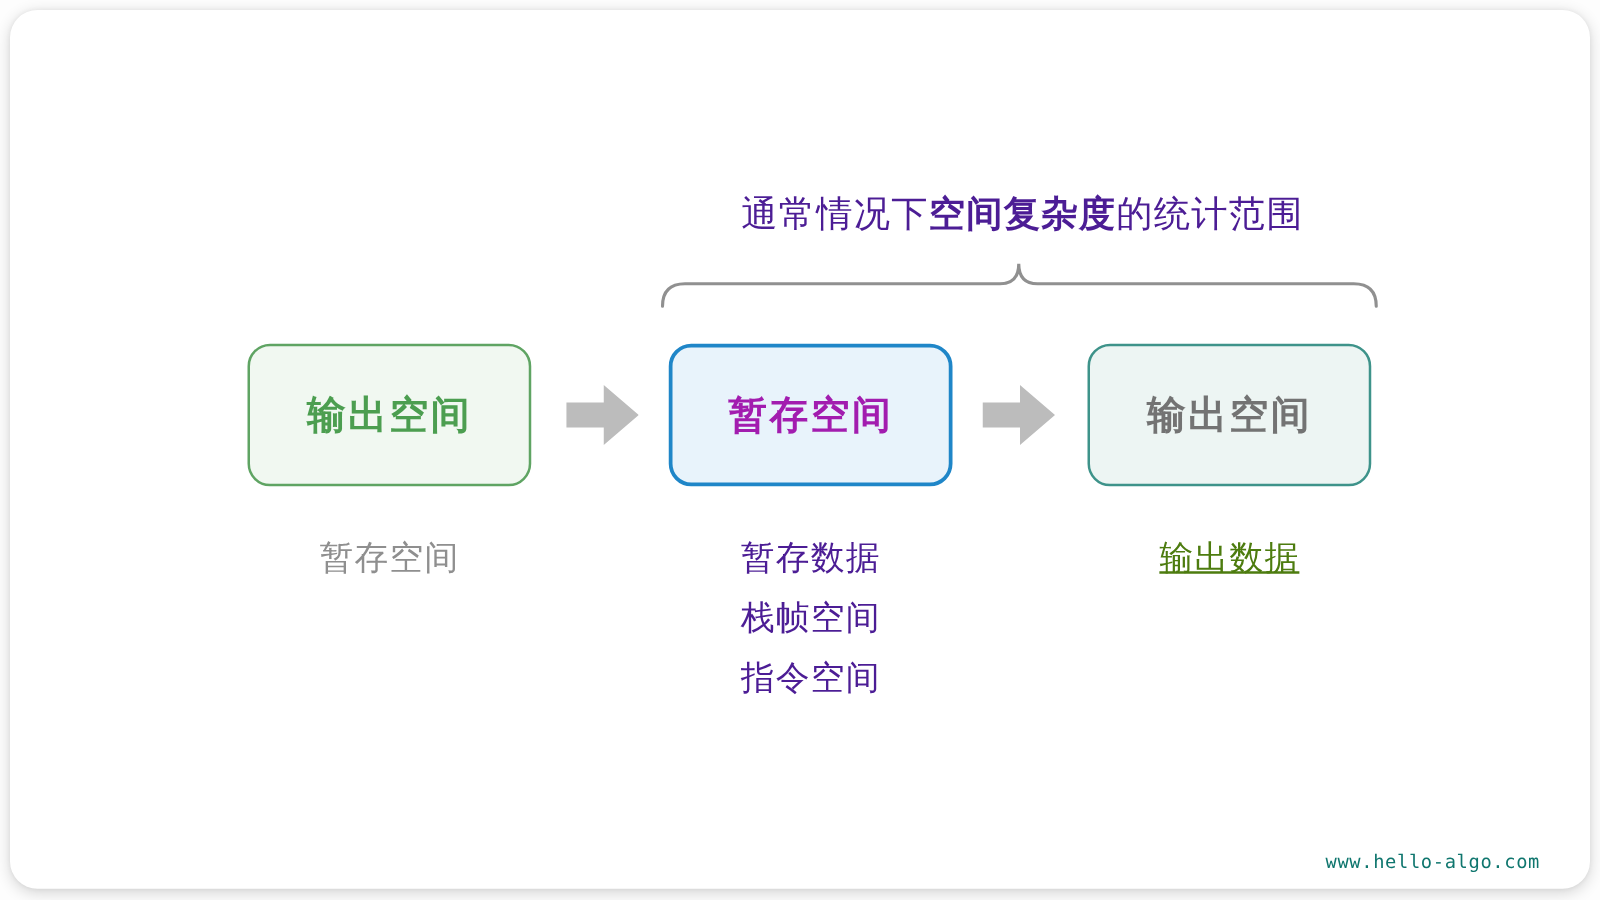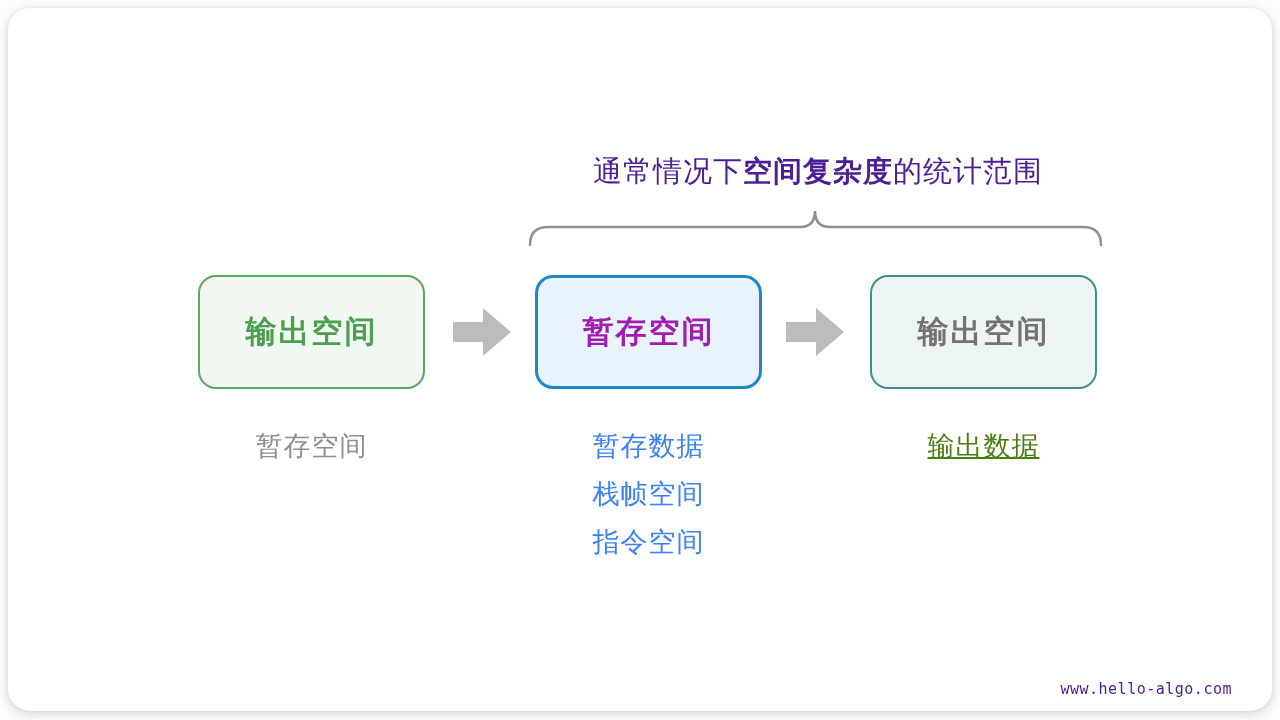--- a/index.html
+++ b/index.html
@@ -112,26 +112,26 @@
     </svg>
 
     <div class="space-box box-output" style="border-color: rgb(62, 147, 138); background-color: rgb(237, 245, 243); color: #737373;">
       <span>输出空间</span>
     </div>
 
     <div class="note-col note-input" style="color: rgb(143, 143, 143);">
       <div>暂存空间</div>
     </div>
 
-    <div class="note-col note-temp" style="color: #3b82f6;">
+    <div class="note-col note-temp" style="color: #4c1d95;">
       <div>暂存数据</div>
       <div>栈帧空间</div>
       <div>指令空间</div>
     </div>
 
     <div class="note-col note-output" style="color: #4d7c0f; text-decoration: underline;">
       <div>输出数据</div>
     </div>
 
-    <div class="watermark" style="color: #4c1d95;">www.hello-algo.com</div>
+    <div class="watermark" style="color: #0f766e;">www.hello-algo.com</div>
 
   </div>
 </div>
 
 </body></html>

